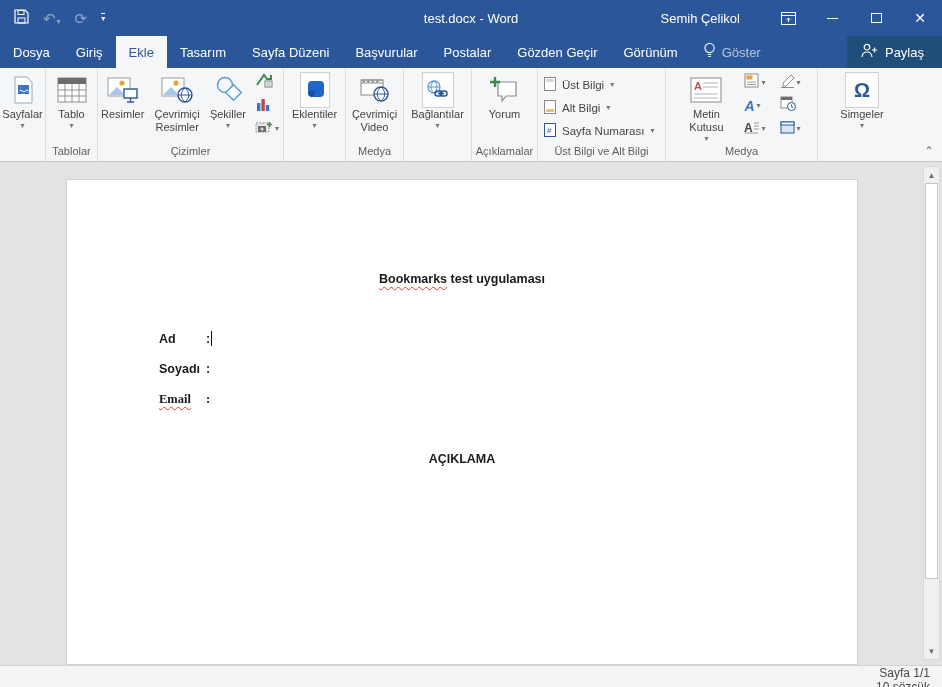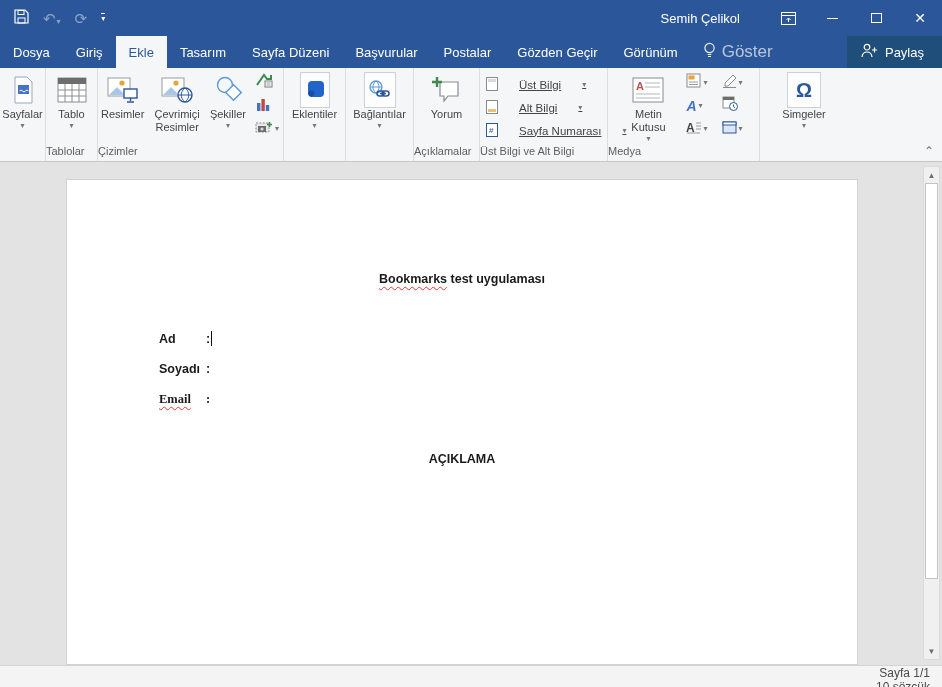--- a/index.html
+++ b/index.html
@@ -19,36 +19,36 @@
   .tb-btn { width:44px; height:100%; display:flex; align-items:center; justify-content:center; color:#fff; }
   .min-bar { width:11px; height:1px; background:#fff; display:block; }
   .max-box { width:11px; height:10px; border:1px solid #fff; display:block; }
   .close-x { font-size:14px; }
 
   
   .tabrow { position:absolute; left:0; top:36px; width:942px; height:32px; background:#2b579a; display:flex; align-items:stretch; }
   .tab { padding:0 13px; display:flex; align-items:center; color:#fff; font-size:13px; }
   .tab.selected { background:#f5f6f7; color:#2b579a; }
   .tellme { display:flex; align-items:center; gap:6px; padding:0 12px; }
-  .tellme-label { color:#b9c6da; font-size:17px; }
+  .tellme-label { color:#b9c6da; font-size:13px; }
   .share-btn { margin-left:auto; background:#1e4e79; display:flex; align-items:center; gap:7px; padding:0 18px 0 14px; color:#fff; font-size:13px; }
 
   
   .ribbon { position:absolute; left:0; top:68px; width:942px; height:94px; background:#f5f6f7; border-bottom:1px solid #c6c6c6; display:flex; align-items:stretch; }
   .rgroup { display:flex; flex-direction:column; border-right:1px solid #dcddde; }
   .rg-content { flex:1; display:flex; align-items:flex-start; justify-content:center; padding-top:2px; }
-  .rg-label { height:17px; font-size:11px; color:#5d5d5d; text-align:left; line-height:15px; white-space:nowrap; }
+  .rg-label { height:17px; font-size:11px; color:#5d5d5d; text-align:center; line-height:15px; white-space:nowrap; }
   .bigbtn { display:flex; flex-direction:column; align-items:center; padding:2px 3px 0 3px; }
   .bb-icon { height:36px; display:flex; align-items:center; justify-content:center; }
   .bb-label { font-size:11px; line-height:13px; text-align:center; color:#444; white-space:pre-line; }
   .arrow { font-size:8px; color:#777; line-height:9px; }
   .boxed { border:1px solid #cfd0d2; background:#fdfdfd; padding:2px; }
   .smallcol { display:flex; flex-direction:column; justify-content:flex-start; padding:2px 2px; gap:2px; }
   .smallbtn { display:flex; align-items:center; gap:2px; height:21px; padding:0 2px; }
-  .hrow { display:flex; align-items:center; gap:21px; height:23px; font-size:11.5px; color:#444; padding:0 6px; white-space:nowrap;text-decoration:underline; }
+  .hrow { display:flex; align-items:center; gap:6px; height:23px; font-size:11.5px; color:#444; padding:0 6px; white-space:nowrap; }
   .ribbon-collapse { position:absolute; right:8px; bottom:4px; color:#777; font-size:12px; line-height:12px; }
 
   
   .docarea { position:absolute; left:0; top:162px; width:942px; height:503px; background:#e3e3e3; }
   .page { position:absolute; left:66px; top:17px; width:792px; height:486px; background:#fff; border:1px solid #d2d2d2; }
   .doc-title { position:absolute; left:0; right:0; top:92px; text-align:center; font-weight:bold; font-size:12.5px; color:#1a1a1a; }
   .misspell { text-decoration:underline wavy #e03c31; text-decoration-thickness:1px; text-underline-offset:3px; }
   .field-row { position:absolute; left:92px; display:flex; font-weight:bold; font-size:12.5px; color:#1a1a1a; }
   .field-label { display:inline-block; width:47px; }
   .caret { display:inline-block; width:1px; height:15px; background:#111; margin-left:1px; transform:translateY(-1px); }
@@ -85,20 +85,21 @@
             <rect x="4" y="9" width="7" height="5" fill="none" stroke="#fff"></rect>
           </svg>
       </span>
       <span style="display:flex;align-items:flex-end;gap:1px;">
         <span class="glyph dim">↶</span>
           <span class="qat-mini dim">▾</span>
       </span>
       <span class="glyph dim">⟳</span>
       <span class="qat-mini" style="border-top:1px solid #fff;padding-top:1px;">▾</span>
     </div>
+    <div class="tb-title">test.docx - Word</div>
     <div class="tb-right">
       <span class="tb-user">Semih Çelikol</span>
       <span class="tb-btn">
         <svg width="15" height="13" viewBox="0 0 15 13">
             <rect x="0.5" y="0.5" width="14" height="12" fill="none" stroke="#fff"></rect>
             <line x1="0.5" y1="3.5" x2="14.5" y2="3.5" stroke="#fff"></line>
             <path d="M7.5 10 L7.5 6 M5.5 8 L7.5 6 L9.5 8" stroke="#fff" fill="none"></path>
           </svg>
       </span>
       <span class="tb-btn">
@@ -258,20 +259,40 @@
                 <circle cx="8.5" cy="15.5" r="3" fill="#1a4fa0"></circle>
               </svg>
           </span>
           <span class="bb-label">Eklentiler</span>
           <span class="arrow">▾</span>
         </div>
       </div>
       <div class="rg-label"></div>
     </div>
 
+    <div class="rgroup" style="width:58px;">
+      <div class="rg-content">
+        <div class="bigbtn" style="width:54px;">
+          <span class="bb-icon">
+            <svg width="30" height="26" viewBox="0 0 30 26">
+                <rect x="1" y="3" width="22" height="15" fill="#fff" stroke="#8a8a8a"></rect>
+                <path d="M1 3h22 M1 6h22" stroke="#8a8a8a"></path>
+                <rect x="2.5" y="3.8" width="2.6" height="1.6" fill="#8a8a8a"></rect>
+                <rect x="7" y="3.8" width="2.6" height="1.6" fill="#8a8a8a"></rect>
+                <rect x="11.5" y="3.8" width="2.6" height="1.6" fill="#8a8a8a"></rect>
+                <rect x="16" y="3.8" width="2.6" height="1.6" fill="#8a8a8a"></rect>
+                <circle cx="21" cy="17" r="7" fill="#fff" stroke="#2b579a" stroke-width="1.4"></circle>
+                <path d="M14 17h14 M21 10c-5 4-5 10 0 14 M21 10c5 4 5 10 0 14" fill="none" stroke="#2b579a"></path>
+              </svg>
+          </span>
+          <span class="bb-label">Çevrimiçi Video</span>
+        </div>
+      </div>
+      <div class="rg-label">Medya</div>
+    </div>
 
     <div class="rgroup" style="width:68px;gap:32px;">
       <div class="rg-content">
         <div class="bigbtn">
           <span class="bb-icon boxed">
             <svg width="26" height="22" viewBox="0 0 26 22">
                 <circle cx="9" cy="8" r="6" fill="none" stroke="#5b9bd5" stroke-width="1.3"></circle>
                 <path d="M3 8h12 M9 2c-4 3.2-4 8.8 0 12 M9 2c4 3.2 4 8.8 0 12" fill="none" stroke="#5b9bd5"></path>
                 <rect x="10" y="12" width="7" height="5" rx="2.5" fill="none" stroke="#2b579a" stroke-width="1.5"></rect>
                 <rect x="15" y="12" width="7" height="5" rx="2.5" fill="none" stroke="#2b579a" stroke-width="1.5"></rect>

